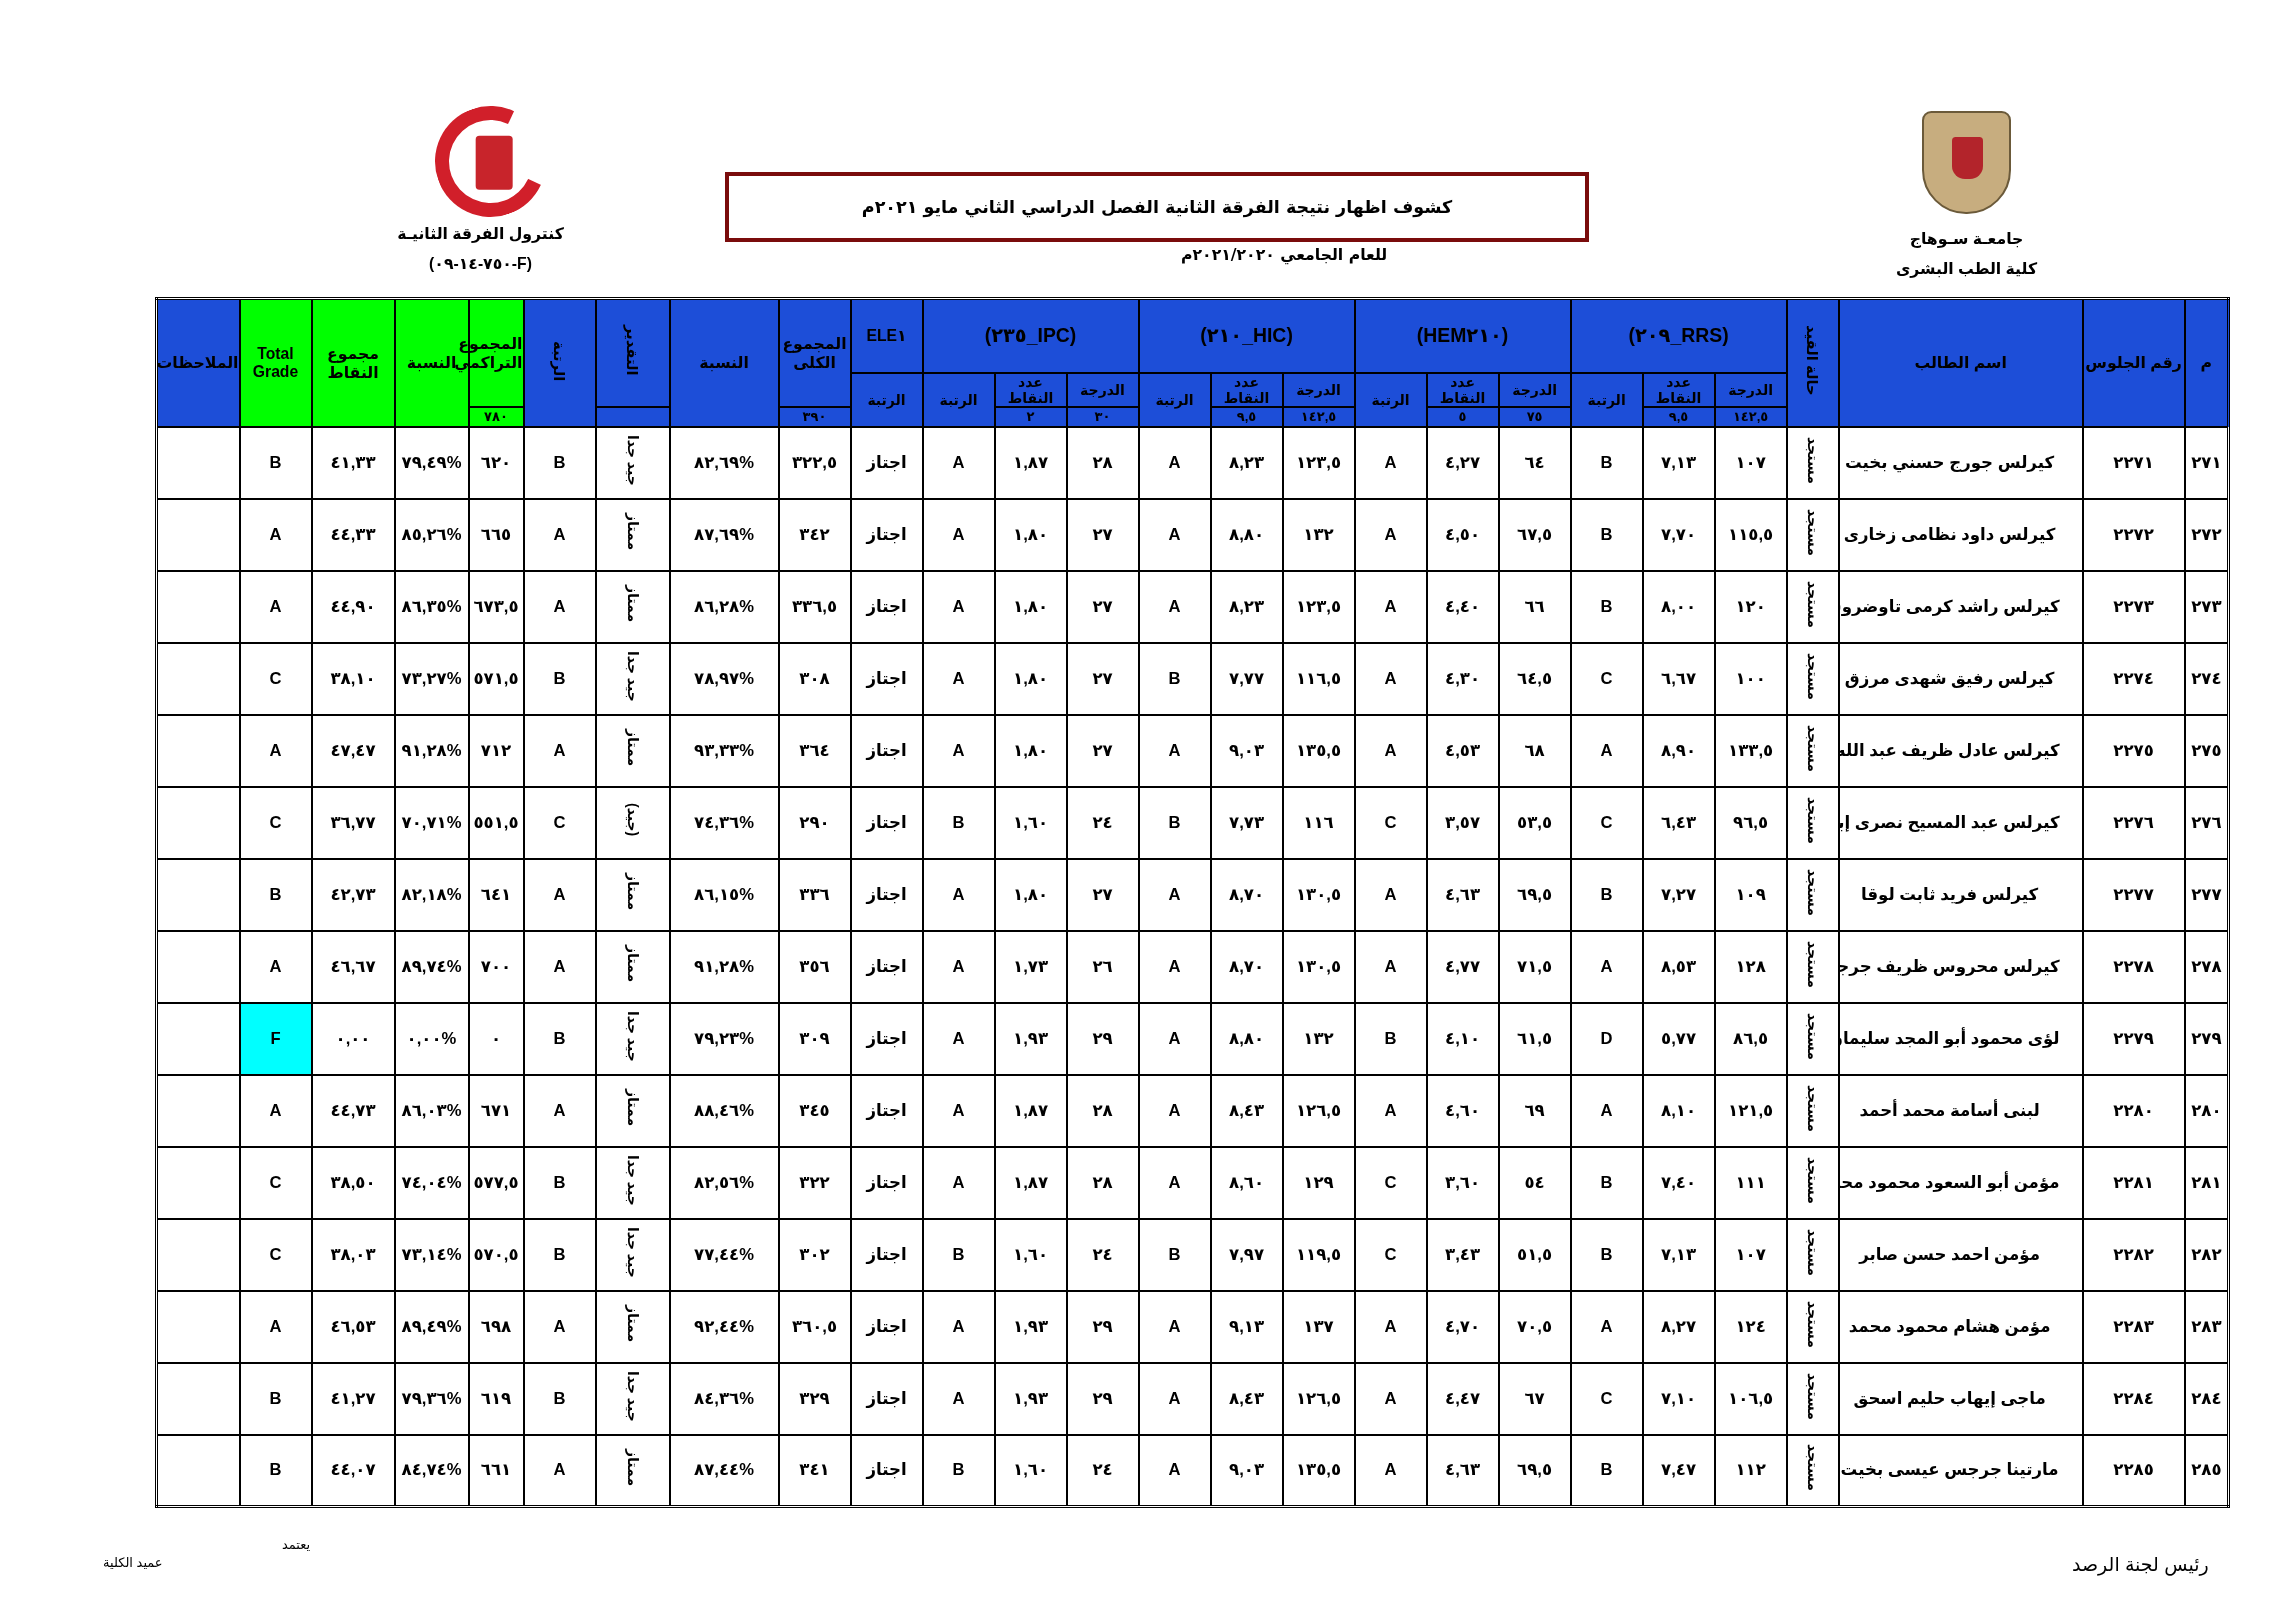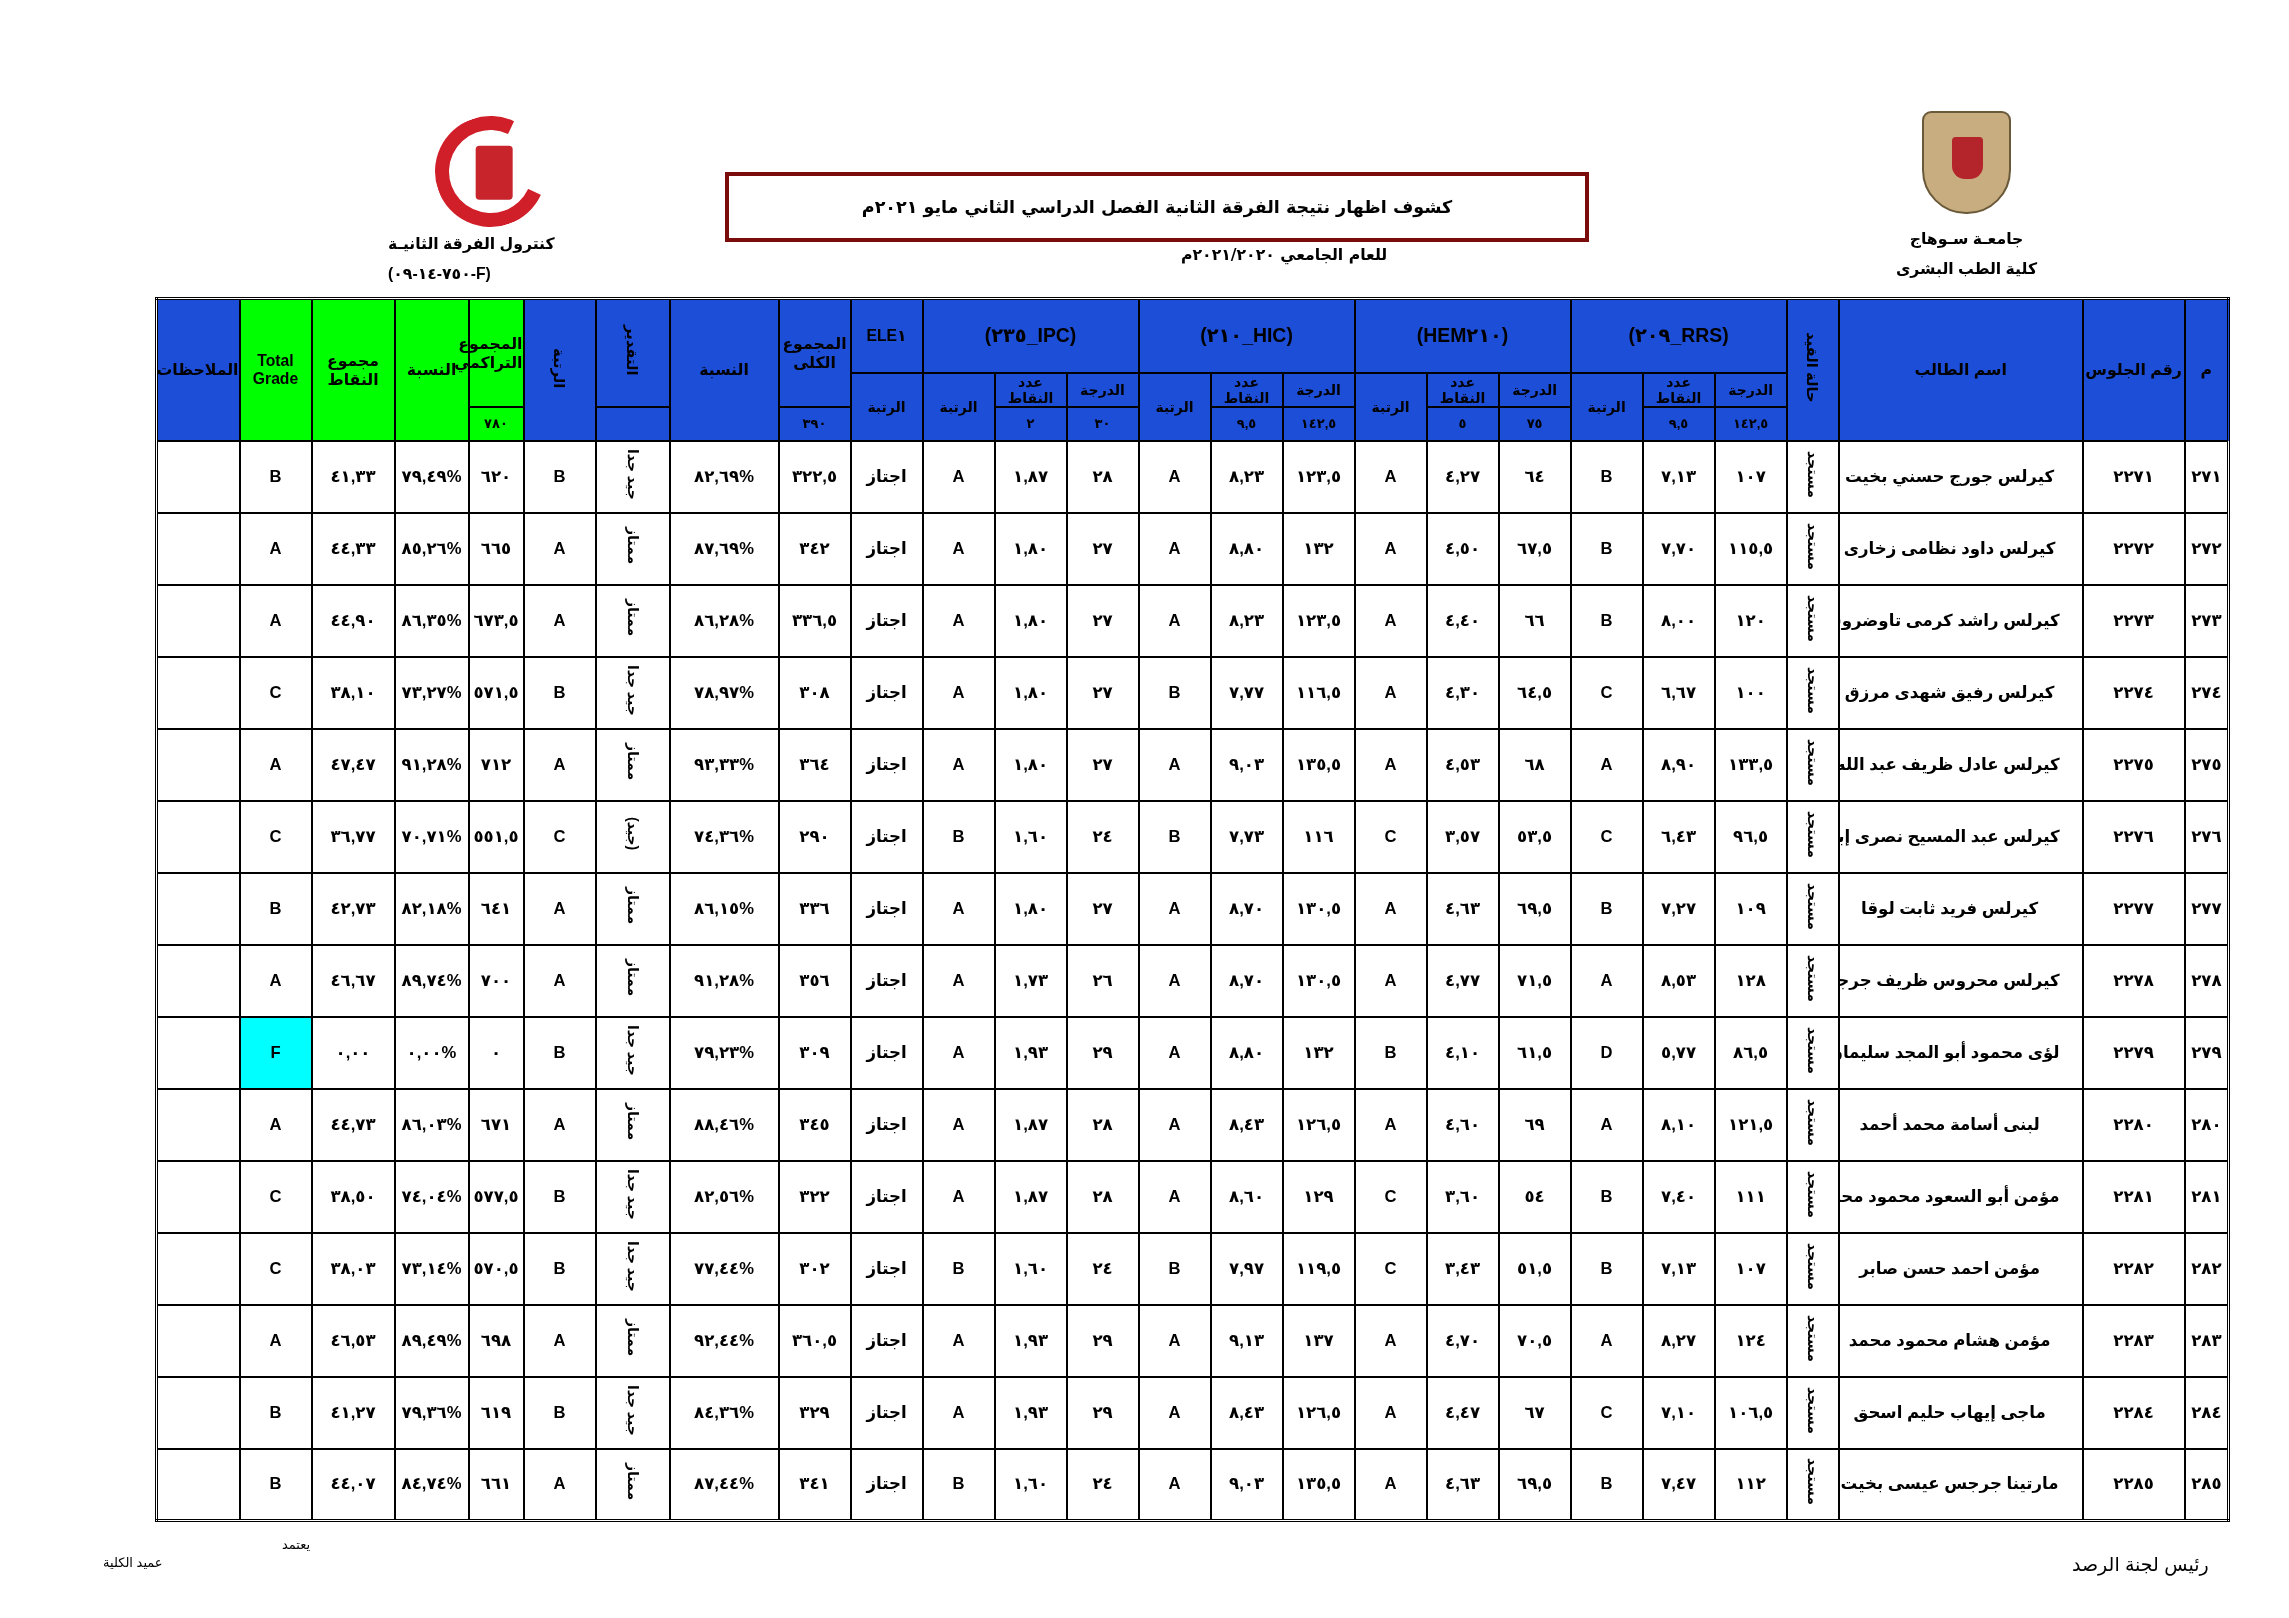--- a/index.html
+++ b/index.html
@@ -1,20 +1,20 @@
 <!DOCTYPE html>
 <html style="font-size:14.8px"><head>
 <meta charset="utf-8">
 <style>
   * { box-sizing: border-box; margin: 0; padding: 0; }
   html, body { width: 2290px; height: 1619px; background: #ffffff; overflow: hidden; }
   body { position: relative; font-family: "Liberation Sans", "DejaVu Sans", sans-serif; color: #000; }
 
   .hdr-right { position: absolute; left: 1874px; top: 111px; width: 185px; text-align: center; }
-  .hdr-left { position: absolute; left: 388px; top: 116px; width: 185px; text-align: left; }
+  .hdr-left { position: absolute; left: 388px; top: 106px; width: 185px; text-align: center; }
   .logo { width: 92px; height: 111px; margin: 0 auto; position: relative; }
   .logo-shield { width: 89px; height: 103px; margin: 0 auto; background: #c7ad7f; border: 2.8px solid #6b5a3a;
      border-radius: 9.2px 9.2px 44px 44px; position: relative; }
   .logo-shield::after { content: ""; position: absolute; left: 28px; top: 24px; width: 31px; height: 42px;
      background: #b3242b; border-radius: 3.7px 3.7px 13px 13px; }
   .logo-crescent { width: 111px; height: 111px; margin: 0 auto; border-radius: 50%;
      border: 14.8px solid #d11f2a; border-right-color: transparent; position: relative; transform: rotate(-20deg); }
   .logo-crescent::after { content: ""; position: absolute; left: 26px; top: 16.6px; width: 37px; height: 54px;
      background: #c8242b; border-radius: 3.7px; transform: rotate(20deg); }
   .org-line { font-size: 15.7px; font-weight: bold; margin-top: 7.4px; direction: rtl; }
@@ -27,21 +27,21 @@
      font-family: "DejaVu Sans", sans-serif; }
 
   table.grades { position: absolute; left: 155px; top: 297px; width: 2038px; border-collapse: collapse;
      direction: rtl; table-layout: fixed; border: 3.7px double #000; }
   table.grades th, table.grades td { border: 2.8px solid #000; text-align: center; vertical-align: middle; }
   table.grades th { background: #1d4ed8; font-weight: bold; font-size: 15.7px; }
   table.grades th.green { background: #00ff00; }
   table.grades th.big { font-size: 19.4px; }
   table.grades thead tr.r1 th { height: 74px; }
   table.grades thead tr.r2 th { height: 31px; font-size: 14px; }
-  table.grades thead tr.r3 th { height: 34px; font-size: 13px; }
+  table.grades thead tr.r3 th { height: 20px; font-size: 13px; }
   .vtext { writing-mode: vertical-rl; display: inline-block; font-size: 14.8px; }
   table.grades tbody td { height: 72px; font-size: 16.6px; font-weight: bold; }
   td.grade { font-size: 20px; }
   td.name { text-align: left; padding-right: 22px; font-size: 17.5px; white-space: nowrap; overflow: hidden; }
   td.vstat span { writing-mode: vertical-rl; display: inline-block; font-size: 14px; }
   td.small { font-size: 13px; }
   td.tg { font-size: 16.6px; }
   td.fail { background: #00ffff; }
 
   .footer-right { position: absolute; left: 2072px; top: 1553px; font-size: 19px; direction: rtl; }

